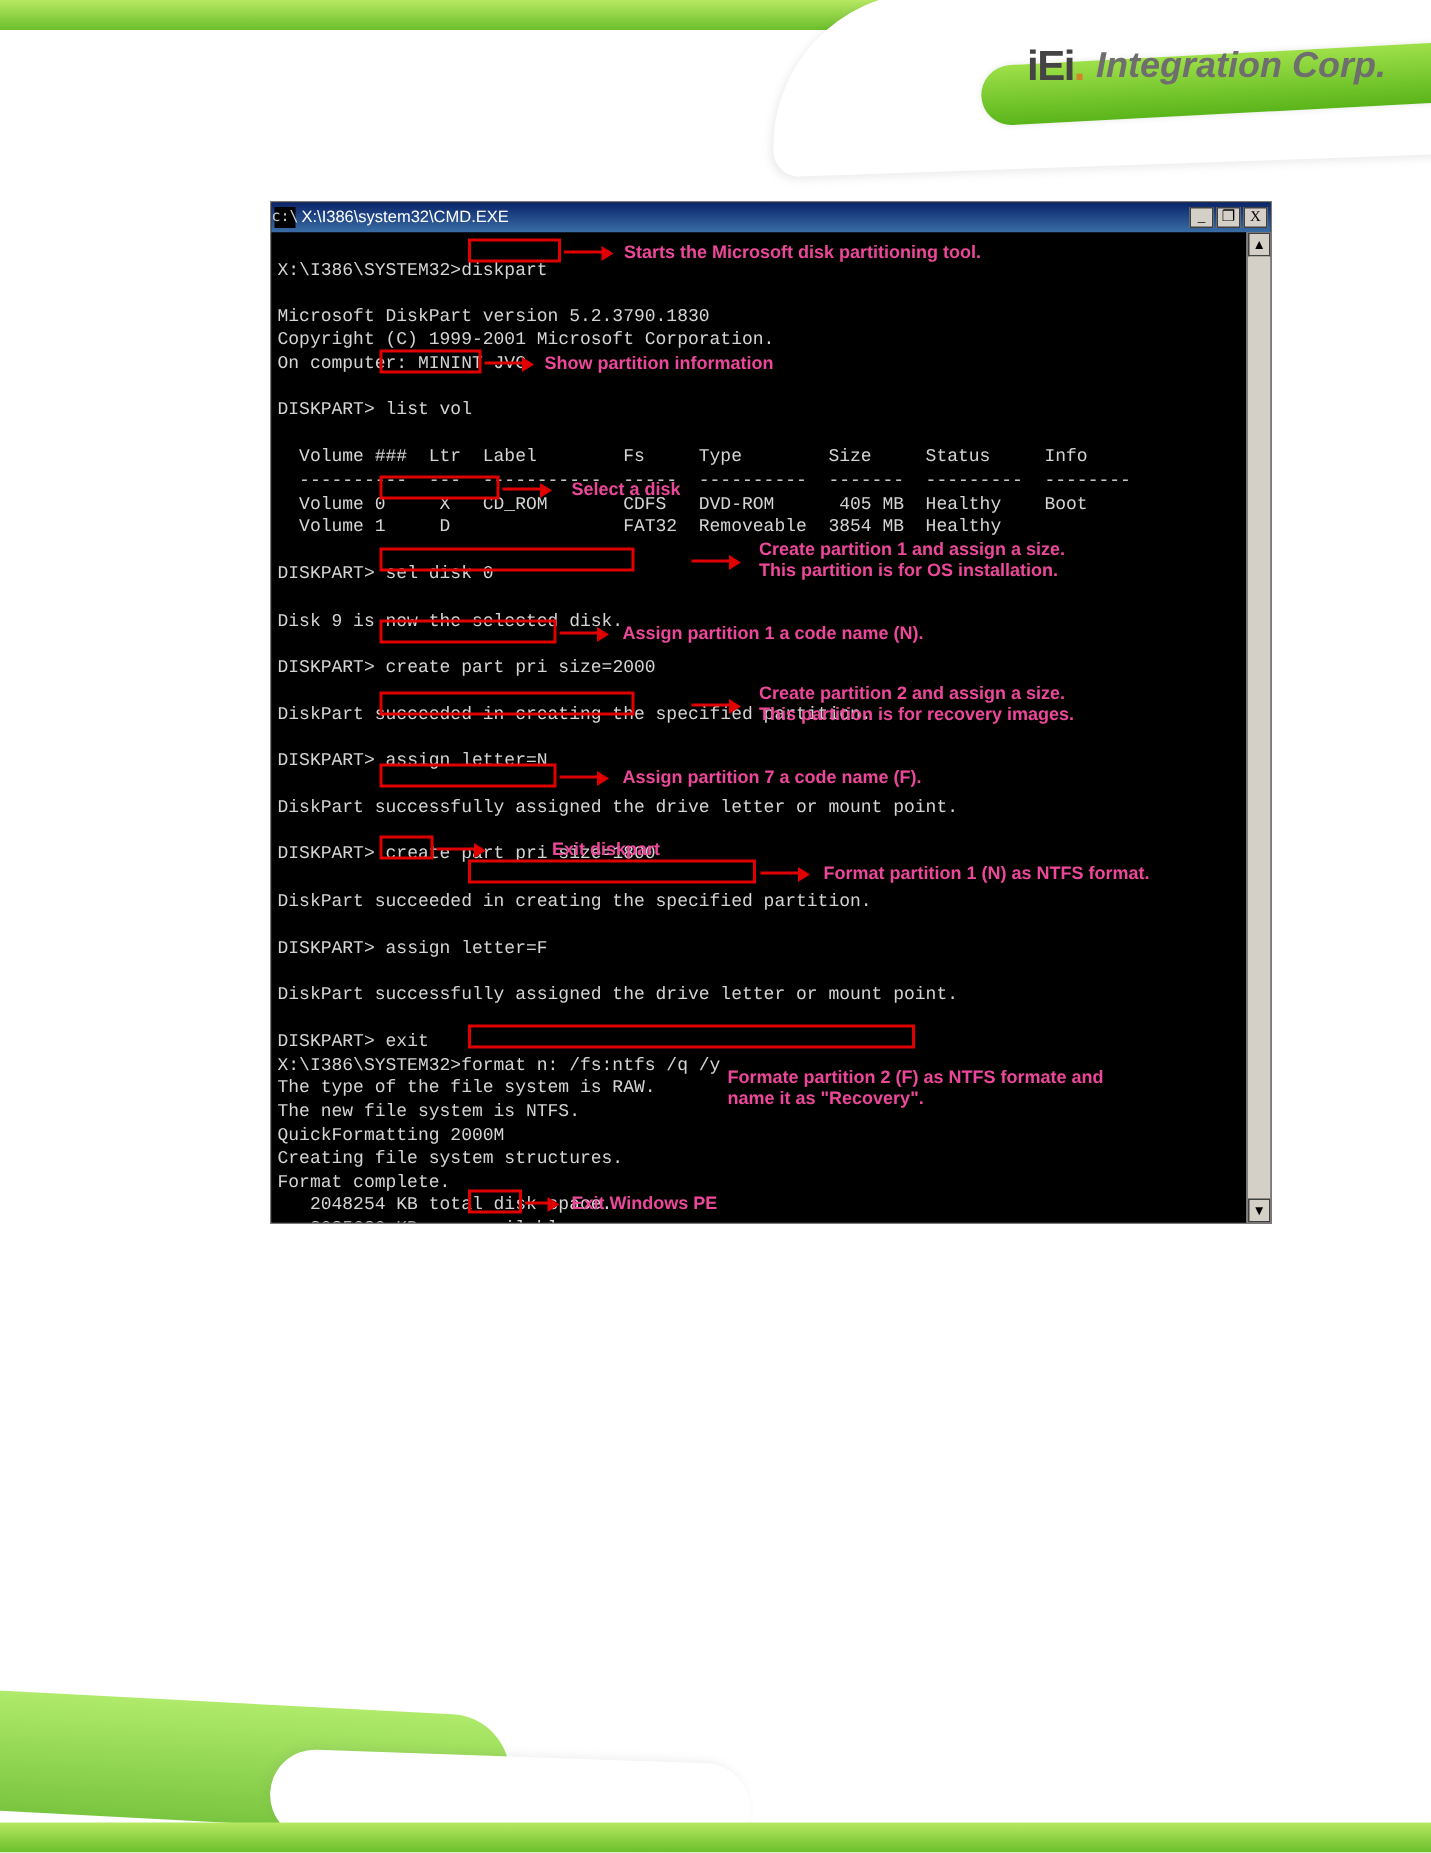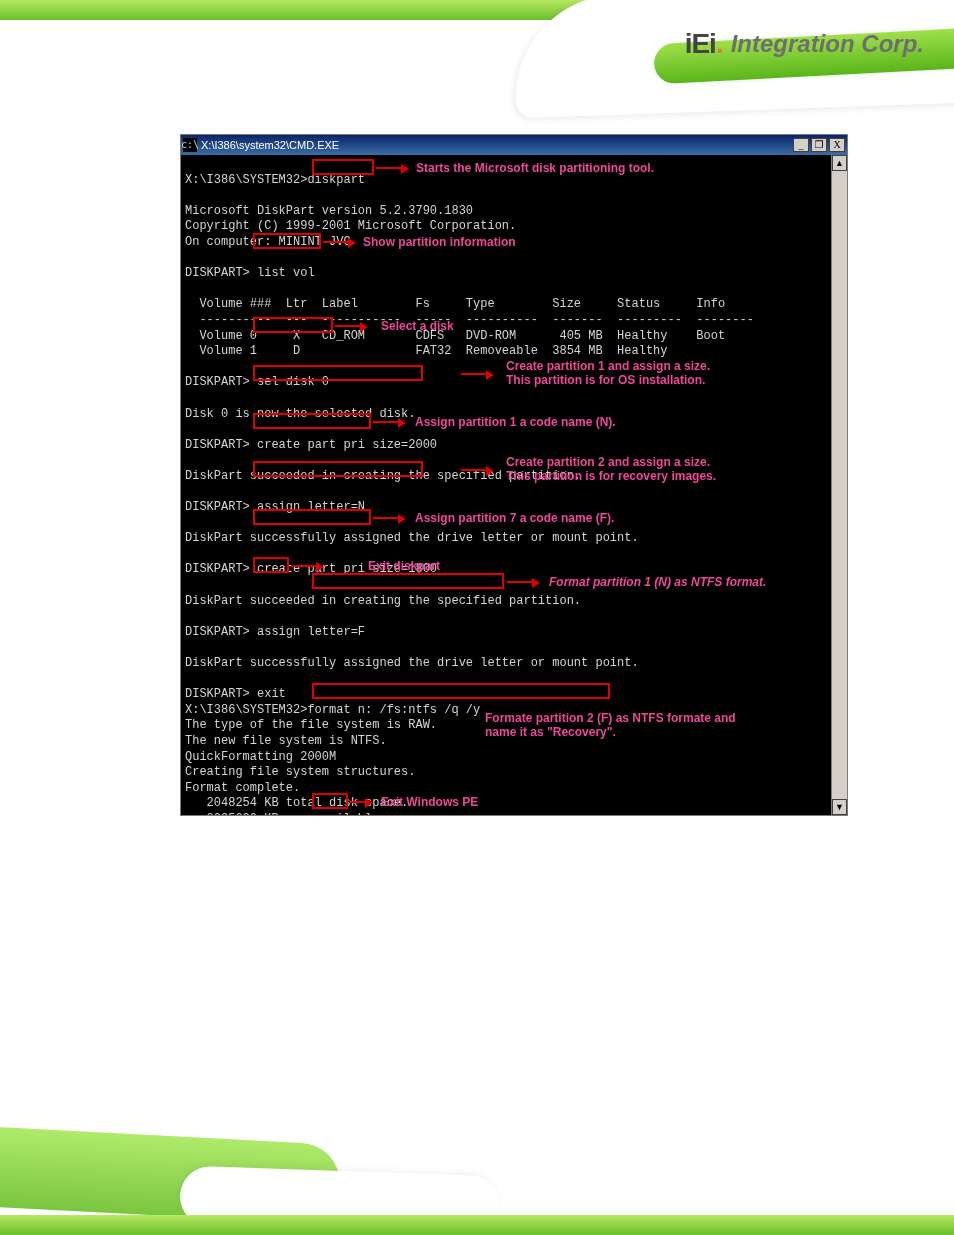--- a/index.html
+++ b/index.html
@@ -75,21 +75,21 @@
 
 <span>DISKPART&gt;</span> <span>list vol</span>
 
 <span>  Volume ###  Ltr  Label        Fs     Type        Size     Status     Info</span>
 <span>  ----------  ---  -----------  -----  ----------  -------  ---------  --------</span>
 <span>  Volume 0     X   CD_ROM       CDFS   DVD-ROM      405 MB  Healthy    Boot</span>
 <span>  Volume 1     D                FAT32  Removeable  3854 MB  Healthy</span>
 
 <span>DISKPART&gt;</span> <span>sel disk 0</span>
 
-<span>Disk 0 is now the selected disk.</span>
+<span>Disk 9 is now the selected disk.</span>
 
 <span>DISKPART&gt;</span> <span>create part pri size=</span><span>2000</span>
 
 <span>DiskPart succeeded in creating the specified partition.</span>
 
 <span>DISKPART&gt;</span> <span>assign letter=N</span>
 
 <span>DiskPart successfully assigned the drive letter or mount point.</span>
 
 <span>DISKPART&gt;</span> <span>create part pri size=</span><span>1800</span>
@@ -150,21 +150,21 @@
     <div class="box" style="left:72px; top:354px; width:118px; height:16px;"></div>
     <div class="arrow-r" style="left:192px; top:362px; width:30px;"></div>
     <div class="ann" style="left:234px; top:356px;">Assign partition 7 a code name (F).</div>
 
     <div class="box" style="left:72px; top:402px; width:36px; height:16px;"></div>
     <div class="arrow-r" style="left:110px; top:410px; width:30px;"></div>
     <div class="ann" style="left:152px; top:404px;padding-left:35px;">Exit diskpart</div>
 
     <div class="box" style="left:131px; top:418px; width:192px; height:16px;"></div>
     <div class="arrow-r" style="left:326px; top:426px; width:30px;"></div>
-    <div class="ann" style="left:368px; top:420px;font-style:italic;">Format partition 1 (N) as NTFS format.</div>
+    <div class="ann" style="left:368px; top:420px;">Format partition 1 (N) as NTFS format.</div>
 
     <div class="box" style="left:131px; top:528px; width:298px; height:16px;"></div>
     <div class="ann" style="left:304px; top:556px; white-space:pre;">Formate partition 2 (F) as NTFS formate and
 name it as "Recovery".</div>
 
     <div class="box" style="left:131px; top:638px; width:36px; height:16px;"></div>
     <div class="arrow-r" style="left:169px; top:646px; width:20px;"></div>
     <div class="ann" style="left:200px; top:640px;">Exit Windows PE</div>
   </div>
 </div>

